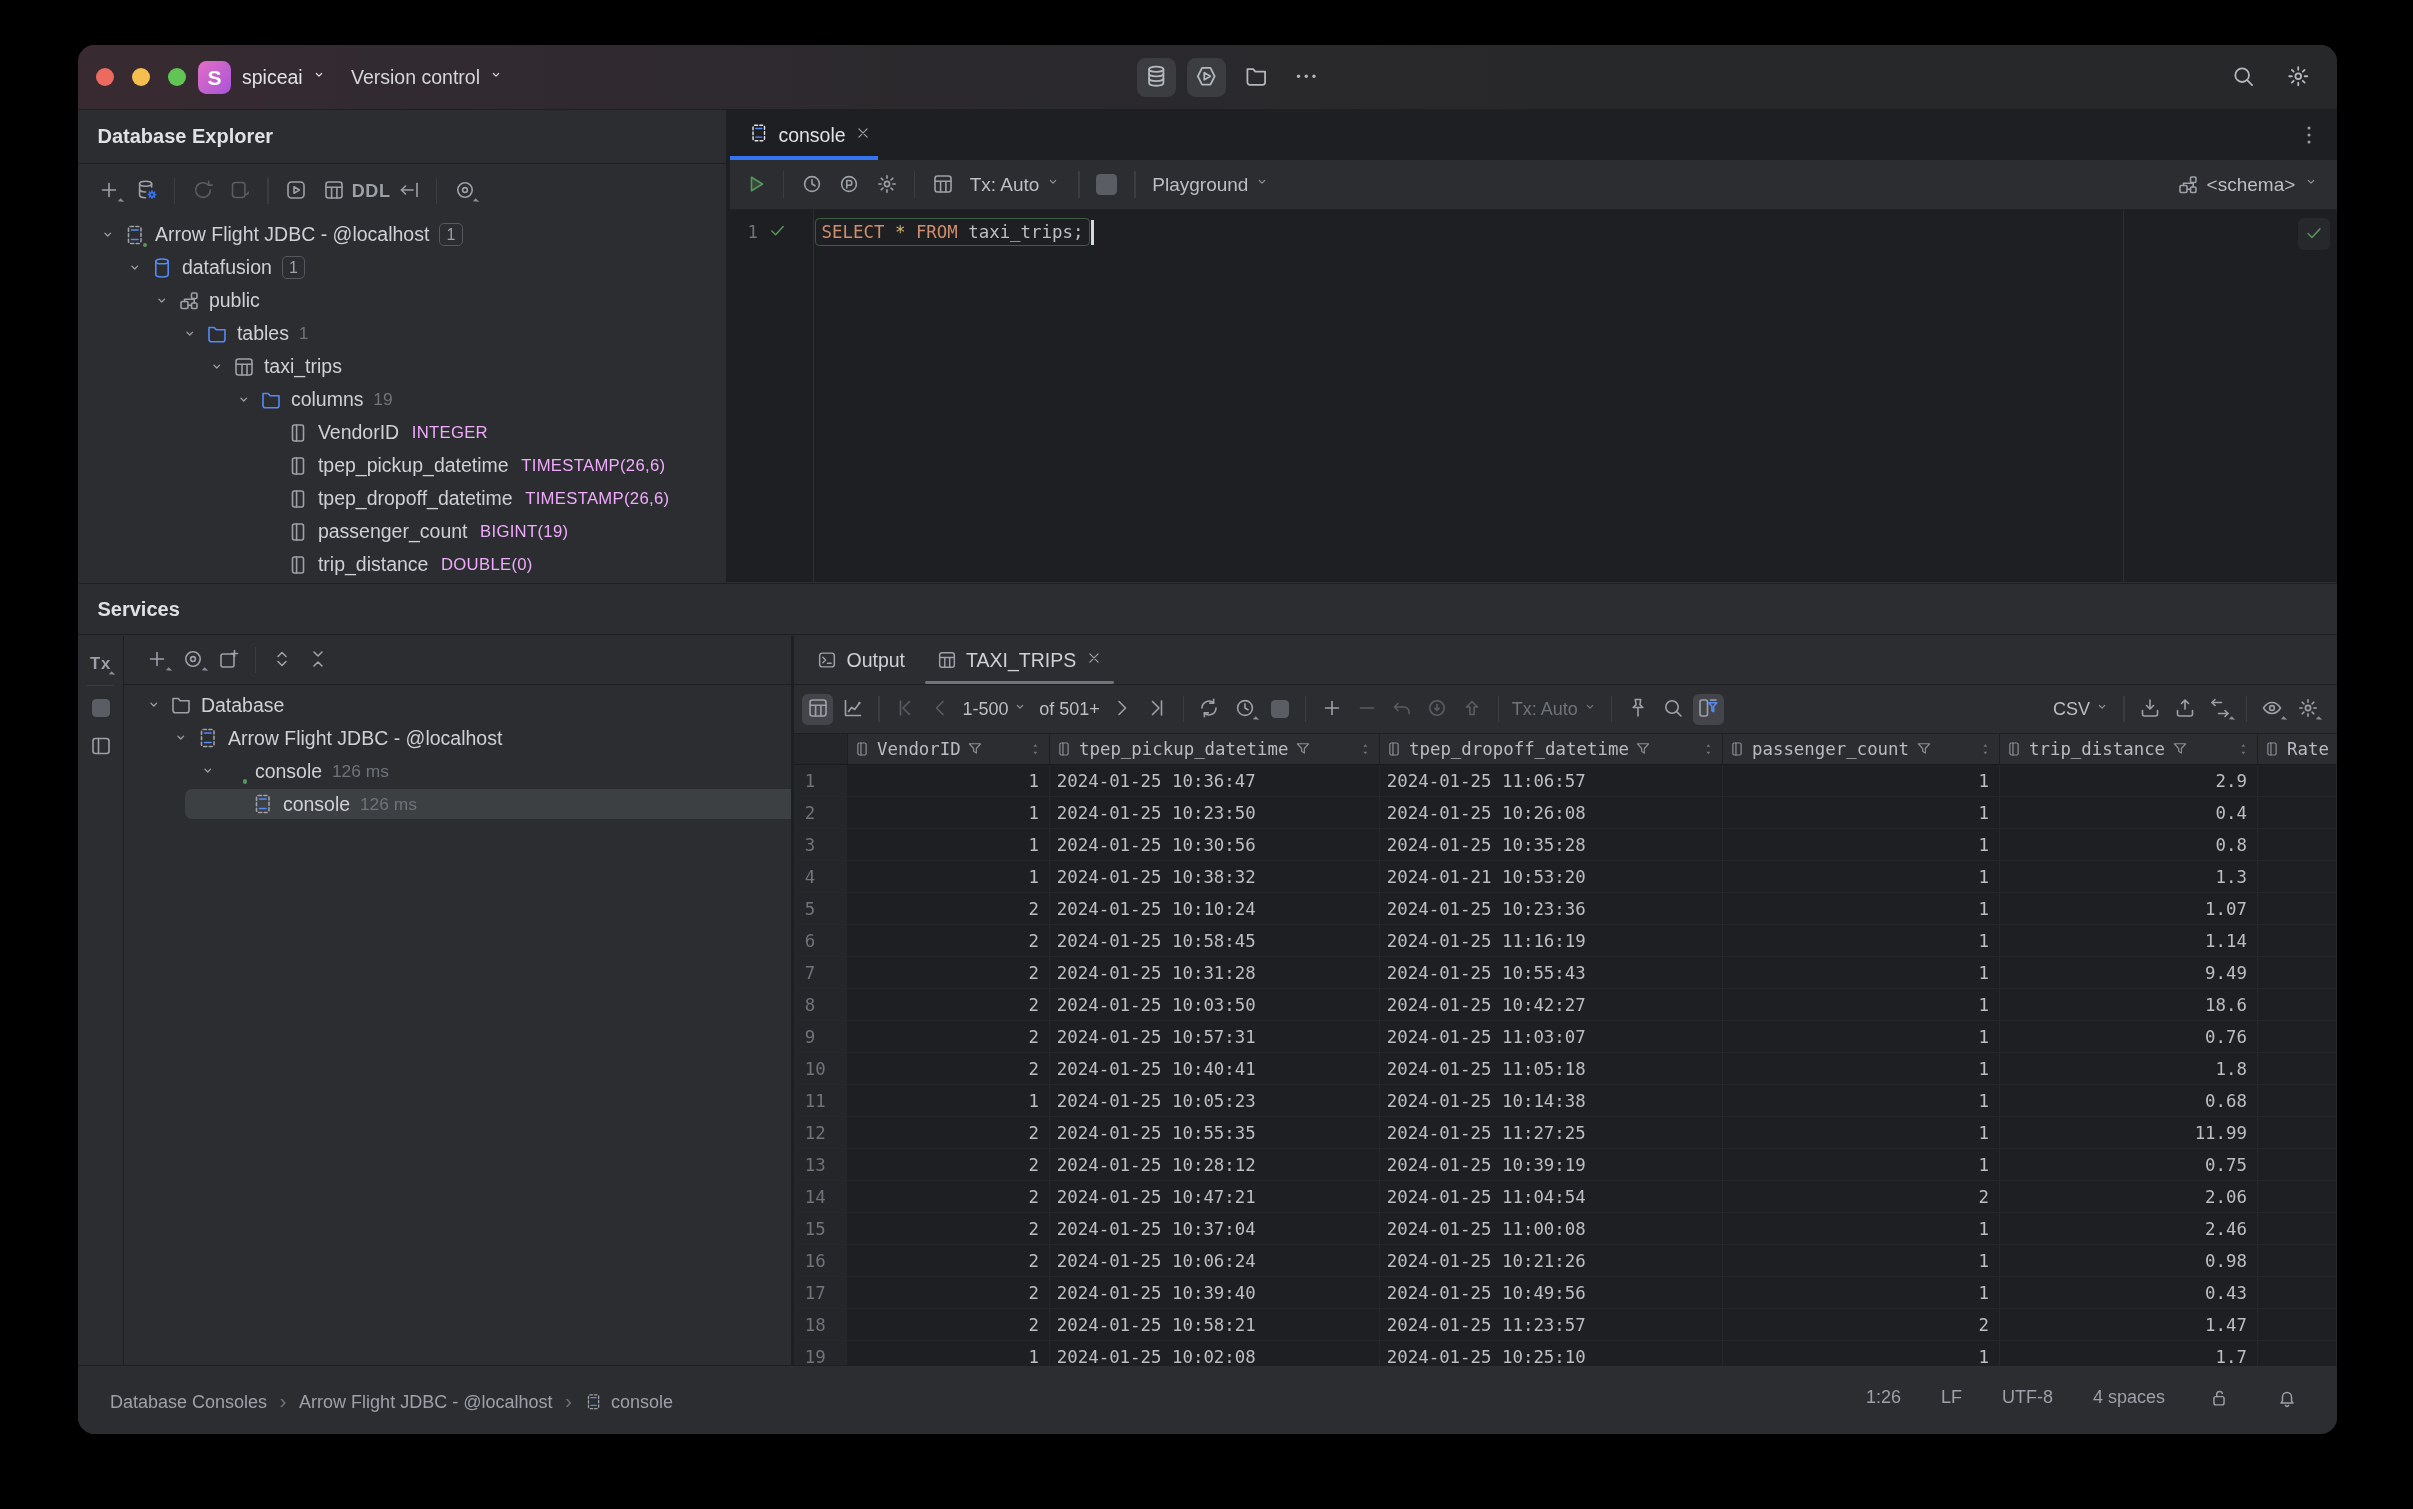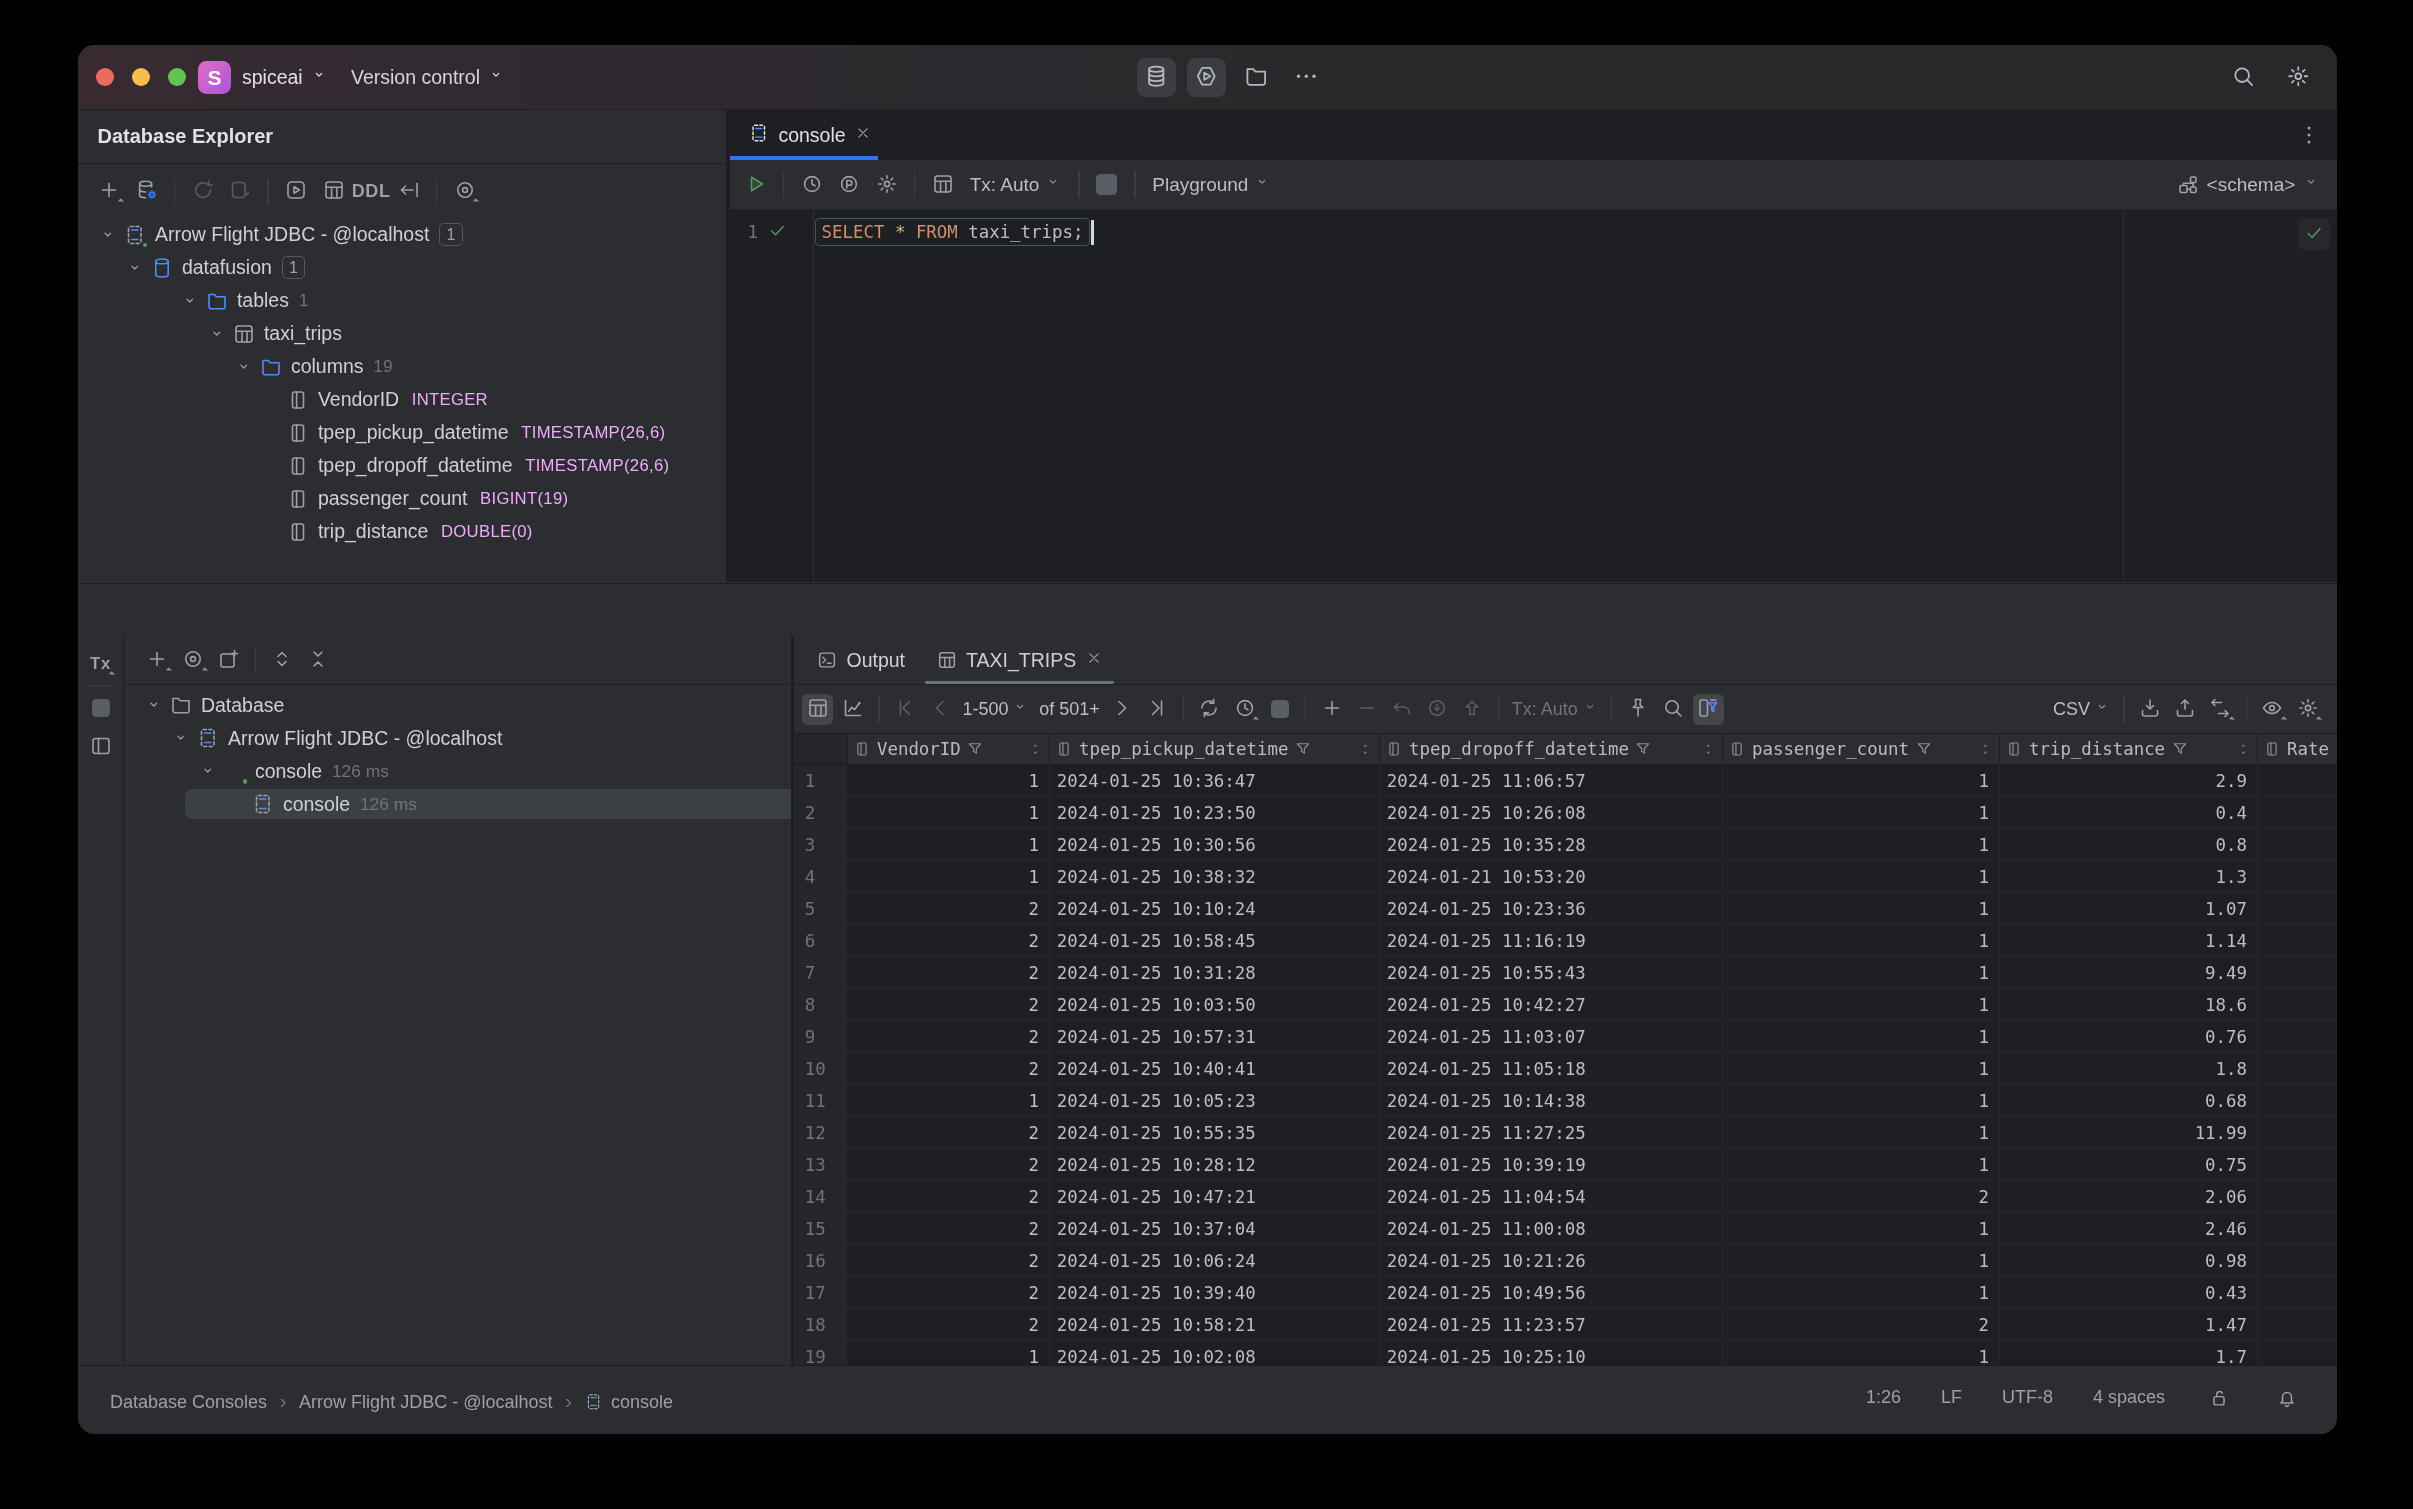--- a/index.html
+++ b/index.html
@@ -274,20 +274,36 @@
               <svg viewBox="0 0 24 24" width="24" height="24" fill="none" stroke="currentColor" stroke-width="1.6" stroke-linecap="round" stroke-linejoin="round">
                 <g stroke="#548af7">
                   <ellipse cx="12" cy="5.4" rx="6.2" ry="2.4"></ellipse>
                   <path d="M5.8 5.4v13.2c0 1.3 2.8 2.4 6.2 2.4s6.2-1.1 6.2-2.4V5.4"></path>
                 </g>
               </svg>
             </span>
             <span>datafusion</span>
             <span class="badge">1</span>
           </div>
+          <div class="trow" style="padding-left: 72px;">
+            <span class="tchev">
+              <svg viewBox="0 0 24 24" width="19.5" height="19.5" fill="none" stroke="currentColor" stroke-width="1.6" stroke-linecap="round" stroke-linejoin="round">
+                <path d="M8.5 10l3.5 3.5L15.5 10"></path>
+              </svg>
+            </span>
+            <span class="ticon">
+              <svg viewBox="0 0 24 24" width="24" height="24" fill="none" stroke="currentColor" stroke-width="1.6" stroke-linecap="round" stroke-linejoin="round">
+                <rect x="4" y="12.5" width="7" height="7" rx="1.2"></rect>
+                <rect x="14.5" y="4" width="5.5" height="5.5" rx="1.2"></rect>
+                <rect x="14.5" y="14" width="5.5" height="5.5" rx="1.2"></rect>
+                <path d="M11 16.2h3.5M17.2 9.5V14M7.5 12.5v-2.3h9.7"></path>
+              </svg>
+            </span>
+            <span>public</span>
+          </div>
           <div class="trow" style="padding-left: 100px;">
             <span class="tchev">
               <svg viewBox="0 0 24 24" width="19.5" height="19.5" fill="none" stroke="currentColor" stroke-width="1.6" stroke-linecap="round" stroke-linejoin="round">
                 <path d="M8.5 10l3.5 3.5L15.5 10"></path>
               </svg>
             </span>
             <span class="ticon">
               <svg viewBox="0 0 24 24" width="24" height="24" fill="none" stroke="currentColor" stroke-width="1.6" stroke-linecap="round" stroke-linejoin="round">
                 <path d="M4 5.5h5.2l2 2.3H20v9.7a2.3 2.3 0 0 1-2.3 2.3H6.3A2.3 2.3 0 0 1 4 17.5z" stroke="#548af7"></path>
               </svg>
@@ -492,20 +508,21 @@
         <div id="check-tile">
             <span><svg viewBox="0 0 24 24" width="22" height="22" fill="none" stroke="currentColor" stroke-width="1.6" stroke-linecap="round" stroke-linejoin="round">
                 <path d="M5.5 12.5l4.3 4.3L18.5 7.5"></path>
               </svg></span>
           </div>
       </div>
     </div>
   </div>
 
   <div id="services">
+    <div class="panel-head" style="height:51px">Services</div>
     <div id="svc-content">
       <div id="rail">
         <div class="ibtn dd">
             <span class="txt-ic" style="font-size:16.7px">Tx</span>
           </div>
         <div class="rail-sep"></div>
         <div class="ibtn">
             <span class="stop-sq" style="width:18px;height:18px"></span>
           </div>
         <div class="ibtn" style="margin-top:8.4px">

